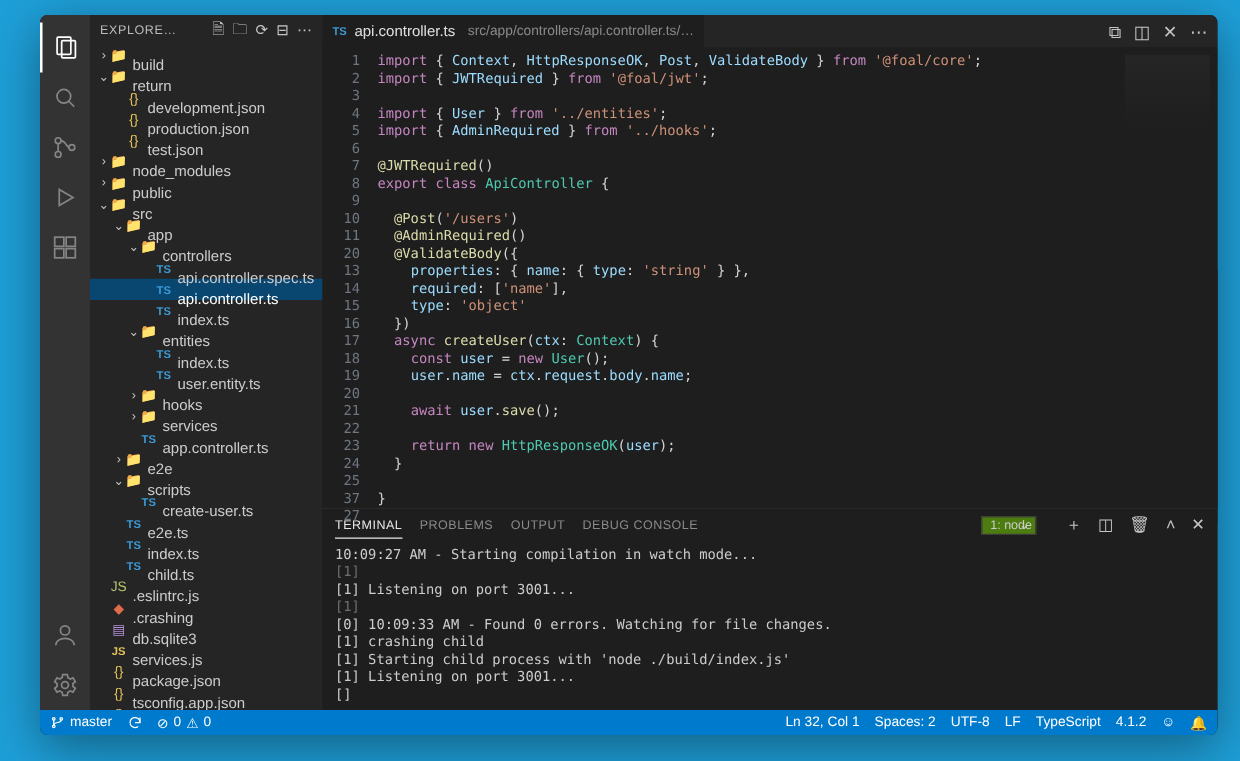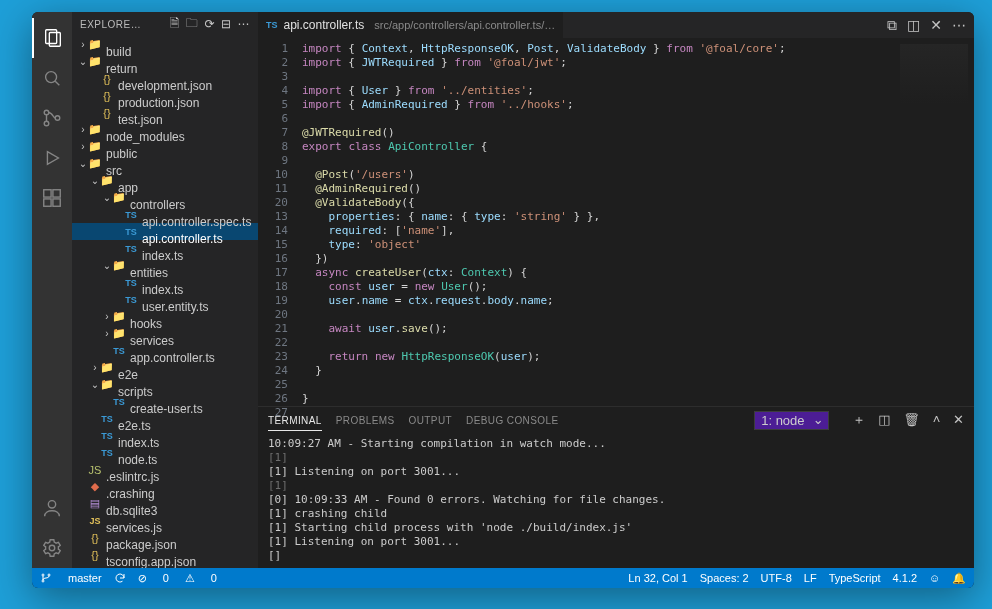--- a/index.html
+++ b/index.html
@@ -114,39 +114,39 @@
   display:flex; flex-direction:column;
 }
 .panel-tabs{
   height:26px; display:flex; align-items:center; gap:14px;
   padding: 0 10px; font-size:10px; color:#8a8a8a;
 }
 .panel-tabs .pt{letter-spacing:.4px;}
 .panel-tabs .pt.active{color:#e7e7e7; border-bottom:1px solid #e7e7e7; padding-bottom:4px;}
 .panel-tabs .spacer{flex:1;}
 .term-select{
-  background:#4c1d95; border:1px solid #3c3c3c; color:#ccc;
-  font-size:13px; padding:1px 23px 1px 6px; position:relative;
+  background:#4d7c0f; border:1px solid #3c3c3c; color:#ccc;
+  font-size:10px; padding:1px 2px 1px 6px; position:relative;
 }
 .term-select::after{content:"⌄"; position:absolute; right:4px; top:0; color:#ccc;}
 .panel-actions span{color:#c5c5c5; margin-left:10px; font-size:13px;}
 .terminal-body{
   flex:1; padding:4px 10px;
   font-family: Menlo, Consolas, monospace; font-size:11px; line-height:14px;
   color:#cccccc; white-space:pre;
 }
 .term-dim { color:#6e6e6e; }
 
 .statusbar{
   height:20px; background:#007acc; color:#fff;
   display:flex; align-items:center; font-size:11px;
   padding:0 8px; gap:12px;
 }
 .statusbar .spacer{flex:1;}
-.statusbar .sb{display:flex;align-items:center;gap:16px;}
+.statusbar .sb{display:flex;align-items:center;gap:4px;}
 .statusbar svg{width:12px;height:12px;}
 </style>
 </head>
 <body>
 
 <div class="window">
   <div class="main-area">
 
     <div class="activity-bar">
       <div class="ab-item active">
@@ -324,21 +324,21 @@
             <span class="fname">e2e.ts</span>
           </div>
           <div class="tree-row" style="padding-left: 18px;">
             <span class="tw"></span>
             <span class="ficon i-ts">TS</span>
             <span class="fname">index.ts</span>
           </div>
           <div class="tree-row" style="padding-left: 18px;">
             <span class="tw"></span>
             <span class="ficon i-ts">TS</span>
-            <span class="fname">node.ts</span>
+            <span class="fname">child.ts</span>
           </div>
           <div class="tree-row" style="padding-left: 6px;">
             <span class="tw"></span>
             <span class="ficon i-jsc">JS</span>
             <span class="fname">.eslintrc.js</span>
           </div>
           <div class="tree-row" style="padding-left: 6px;">
             <span class="tw"></span>
             <span class="ficon i-git">◆</span>
             <span class="fname">.crashing</span>
@@ -407,21 +407,21 @@
             <div>16</div>
             <div>17</div>
             <div>18</div>
             <div>19</div>
             <div>20</div>
             <div>21</div>
             <div>22</div>
             <div>23</div>
             <div>24</div>
             <div>25</div>
-            <div>26</div>
+            <div>37</div>
             <div>27</div>
           </div>
         <div class="code" id="code"><div><span class="tok-kw">import</span><span class="tok-pn"> { </span><span class="tok-id">Context</span><span class="tok-pn">, </span><span class="tok-id">HttpResponseOK</span><span class="tok-pn">, </span><span class="tok-id">Post</span><span class="tok-pn">, </span><span class="tok-id">ValidateBody</span><span class="tok-pn"> } </span><span class="tok-kw">from</span><span class="tok-pn"> </span><span class="tok-str">'@foal/core'</span><span class="tok-pn">;</span></div><div><span class="tok-kw">import</span><span class="tok-pn"> { </span><span class="tok-id">JWTRequired</span><span class="tok-pn"> } </span><span class="tok-kw">from</span><span class="tok-pn"> </span><span class="tok-str">'@foal/jwt'</span><span class="tok-pn">;</span></div><div>&nbsp;</div><div><span class="tok-kw">import</span><span class="tok-pn"> { </span><span class="tok-id">User</span><span class="tok-pn"> } </span><span class="tok-kw">from</span><span class="tok-pn"> </span><span class="tok-str">'../entities'</span><span class="tok-pn">;</span></div><div><span class="tok-kw">import</span><span class="tok-pn"> { </span><span class="tok-id">AdminRequired</span><span class="tok-pn"> } </span><span class="tok-kw">from</span><span class="tok-pn"> </span><span class="tok-str">'../hooks'</span><span class="tok-pn">;</span></div><div>&nbsp;</div><div><span class="tok-fn">@JWTRequired</span><span class="tok-pn">()</span></div><div><span class="tok-kw">export</span><span class="tok-pn"> </span><span class="tok-kw">class</span><span class="tok-pn"> </span><span class="tok-type">ApiController</span><span class="tok-pn"> {</span></div><div>&nbsp;</div><div><span class="tok-pn">  </span><span class="tok-fn">@Post</span><span class="tok-pn">(</span><span class="tok-str">'/users'</span><span class="tok-pn">)</span></div><div><span class="tok-pn">  </span><span class="tok-fn">@AdminRequired</span><span class="tok-pn">()</span></div><div><span class="tok-pn">  </span><span class="tok-fn">@ValidateBody</span><span class="tok-pn">({</span></div><div><span class="tok-pn">    </span><span class="tok-id">properties</span><span class="tok-pn">: { </span><span class="tok-id">name</span><span class="tok-pn">: { </span><span class="tok-id">type</span><span class="tok-pn">: </span><span class="tok-str">'string'</span><span class="tok-pn"> } },</span></div><div><span class="tok-pn">    </span><span class="tok-id">required</span><span class="tok-pn">: [</span><span class="tok-str">'name'</span><span class="tok-pn">],</span></div><div><span class="tok-pn">    </span><span class="tok-id">type</span><span class="tok-pn">: </span><span class="tok-str">'object'</span></div><div><span class="tok-pn">  })</span></div><div><span class="tok-pn">  </span><span class="tok-kw">async</span><span class="tok-pn"> </span><span class="tok-fn">createUser</span><span class="tok-pn">(</span><span class="tok-id">ctx</span><span class="tok-pn">: </span><span class="tok-type">Context</span><span class="tok-pn">) {</span></div><div><span class="tok-pn">    </span><span class="tok-kw">const</span><span class="tok-pn"> </span><span class="tok-id">user</span><span class="tok-pn"> = </span><span class="tok-kw">new</span><span class="tok-pn"> </span><span class="tok-type">User</span><span class="tok-pn">();</span></div><div><span class="tok-pn">    </span><span class="tok-id">user</span><span class="tok-pn">.</span><span class="tok-id">name</span><span class="tok-pn"> = </span><span class="tok-id">ctx</span><span class="tok-pn">.</span><span class="tok-id">request</span><span class="tok-pn">.</span><span class="tok-id">body</span><span class="tok-pn">.</span><span class="tok-id">name</span><span class="tok-pn">;</span></div><div>&nbsp;</div><div><span class="tok-pn">    </span><span class="tok-kw">await</span><span class="tok-pn"> </span><span class="tok-id">user</span><span class="tok-pn">.</span><span class="tok-fn">save</span><span class="tok-pn">();</span></div><div>&nbsp;</div><div><span class="tok-pn">    </span><span class="tok-kw">return</span><span class="tok-pn"> </span><span class="tok-kw">new</span><span class="tok-pn"> </span><span class="tok-type">HttpResponseOK</span><span class="tok-pn">(</span><span class="tok-id">user</span><span class="tok-pn">);</span></div><div><span class="tok-pn">  }</span></div><div>&nbsp;</div><div><span class="tok-pn">}</span></div></div>
         <div class="minimap">
             <div class="mm"></div>
           </div>
       </div>
 
       <div class="panel">
         <div class="panel-tabs">

